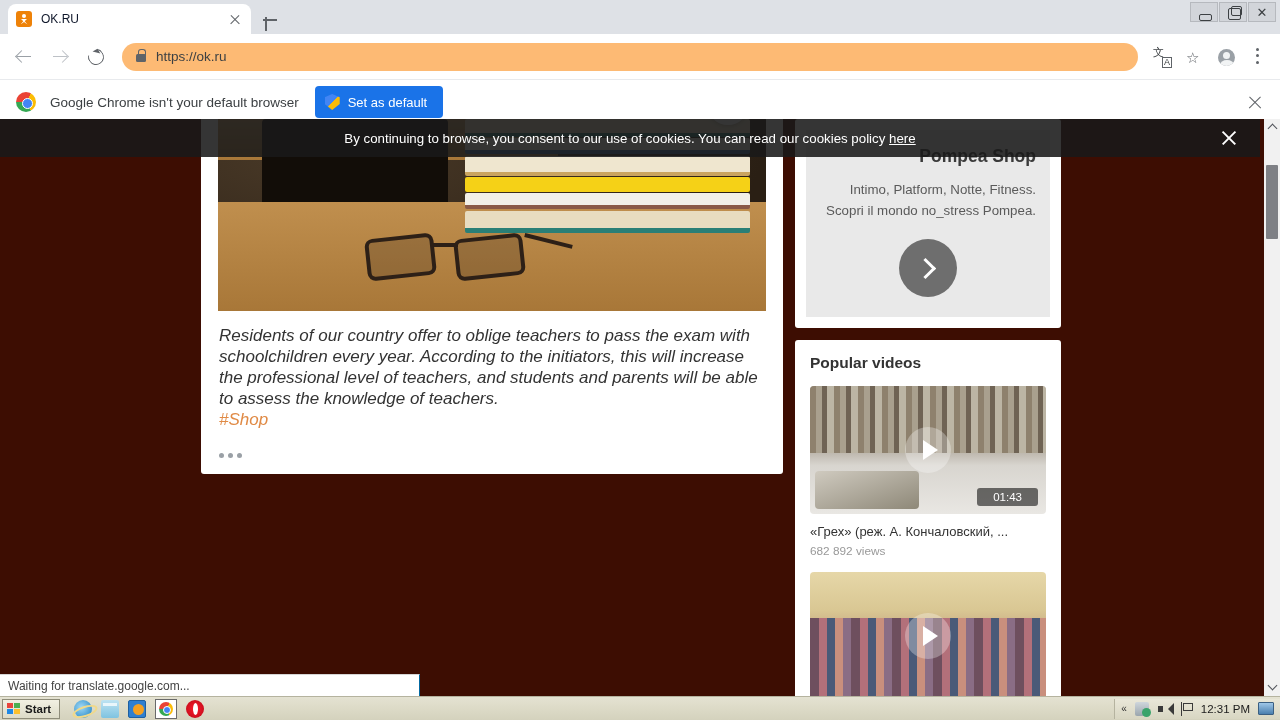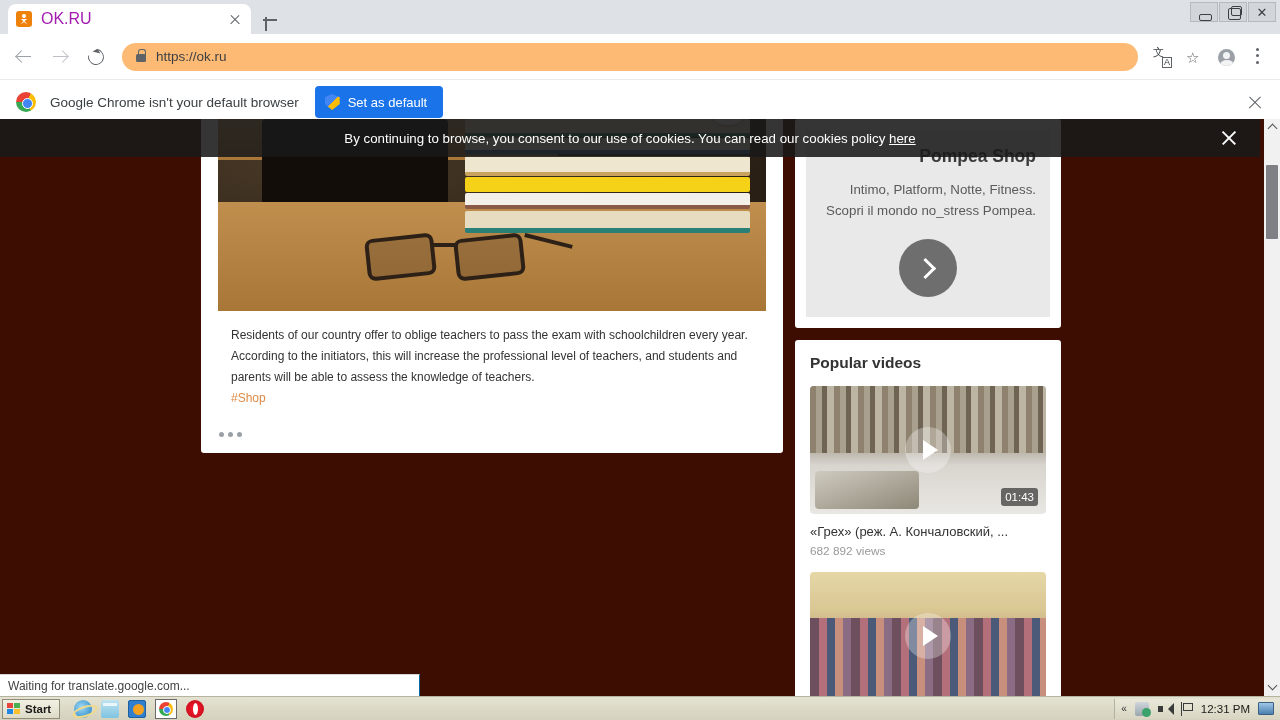--- a/index.html
+++ b/index.html
@@ -24,21 +24,21 @@
     position:relative; flex:0 0 auto; margin-right:9px;
   }
   .tab-favicon::before{
     content:""; position:absolute; left:6px; top:2.5px; width:4px; height:4px;
     border-radius:50%; background:#fff;
   }
   .tab-favicon::after{
     content:""; position:absolute; left:4.5px; top:7.5px; width:7px; height:6px;
     background:#fff; clip-path:polygon(0 0,100% 0,60% 45%,100% 100%,50% 60%,0 100%,40% 45%);
   }
-  .tab-title { font-size:16px; color:#a21caf; flex:1 1 auto; white-space:nowrap; overflow:hidden; }
+  .tab-title { font-size:12px; color:#0f172a; flex:1 1 auto; white-space:nowrap; overflow:hidden; }
   .tab-close { width:16px; height:16px; position:relative; flex:0 0 auto; }
   .tab-close::before, .tab-close::after{
     content:""; position:absolute; left:2px; top:7.5px; width:12px; height:1.4px;
     background:#5f6368;
   }
   .tab-close::before{ transform:rotate(45deg); }
   .tab-close::after { transform:rotate(-45deg); }
   .newtab { position:absolute; left:259px; top:9px; width:22px; height:22px; }
   .newtab::before, .newtab::after{
     content:""; position:absolute; background:#5f6368;
@@ -132,21 +132,21 @@
   .gl-lens { position:absolute; width:42%; height:100%; border:4px solid #2d2017; border-radius:8px; background:rgba(60,45,30,.25);}
   .gl-l{ left:0; transform:rotate(-6deg);} .gl-r{ right:4%; transform:rotate(-6deg);}
   .gl-bridge{ position:absolute; left:40%; top:18%; width:16%; height:4px; background:#2d2017;}
   .gl-arm{ position:absolute; right:-26%; top:8%; width:30%; height:4px; background:#2d2017; transform:rotate(14deg);}
 
   .scrolltop {
     position:absolute; right:17px; top:32px; width:42px; height:42px; border-radius:50%;
     background:#fff; box-shadow:0 1px 4px rgba(0,0,0,.25); display:flex; align-items:center; justify-content:center;
   }
 
-  .post-text { padding:14px 18px 0 30px; font-size:12px; line-height:21px; color:#333; }
+  .post-text { padding:14px 18px 0 18px; font-size:17px; line-height:21px; color:#333;font-style:italic; }
   .hashtag { color:#e08a45; }
   .dots3 { padding:14px 18px 0 18px; }
   .dots3 span{ display:inline-block; width:5px; height:5px; border-radius:50%; background:#9aa0a6; margin-right:4px;}
 
   .post2 { padding:14px 18px 0 18px; }
   .post-head { display:flex; align-items:center; gap:12px; }
   .pavatar {
     width:38px; height:38px; border-radius:50%; flex:0 0 auto; overflow:hidden;
     background:linear-gradient(160deg,#e6e6e6 0%,#b5b5b5 40%,#5c5c5c 75%,#2f2f2f 100%);
     position:relative;
@@ -194,21 +194,21 @@
     background:linear-gradient(160deg,#cfcabf,#8e8878); border-radius:4px;}
   .vthumb2 { background:linear-gradient(180deg,#e6d7a8 0%,#d9c793 30%,#b98f74 60%,#9c6f63 100%); }
   .vthumb2::before{ content:""; position:absolute; left:0; bottom:0; width:100%; height:64%;
     background:repeating-linear-gradient(90deg,#6e4f5e 0 9px,#b3707a 9px 17px,#4a5a78 17px 25px,#c98f7d 25px 33px,#8a6d85 33px 41px);}
   .play { position:absolute; left:50%; top:50%; transform:translate(-50%,-50%);
     width:46px; height:46px; border-radius:50%; background:rgba(255,255,255,.30);
     display:flex; align-items:center; justify-content:center;}
   .play::after{ content:""; width:0; height:0; border-left:15px solid #fff;
     border-top:10px solid transparent; border-bottom:10px solid transparent; margin-left:5px;}
   .duration { position:absolute; right:8px; bottom:8px; background:rgba(0,0,0,.55); color:#fff;
-    font-size:11.5px; padding:3px 4px; border-radius:3px;}
+    font-size:11.5px; padding:3px 16px; border-radius:3px;}
   .vtitle { font-size:13px; color:#333; margin-top:10px; white-space:nowrap; overflow:hidden;}
   .vviews { font-size:11.8px; color:#999; margin-top:5px;}
 
   
   .watermark { position:absolute; right:26px; bottom:14px; display:flex; align-items:center;
     gap:12px; opacity:.46; pointer-events:none;}
   .wm-text { font-size:44px; color:#c9b3ad; letter-spacing:1px; font-family:"Liberation Sans", sans-serif;}
   .wm-mark { width:62px; height:56px; position:relative; }
   .wm-mark::before{ content:""; position:absolute; left:0; top:0; width:44px; height:44px;
     border:4px solid #c9b3ad; transform:skewY(0deg);}

